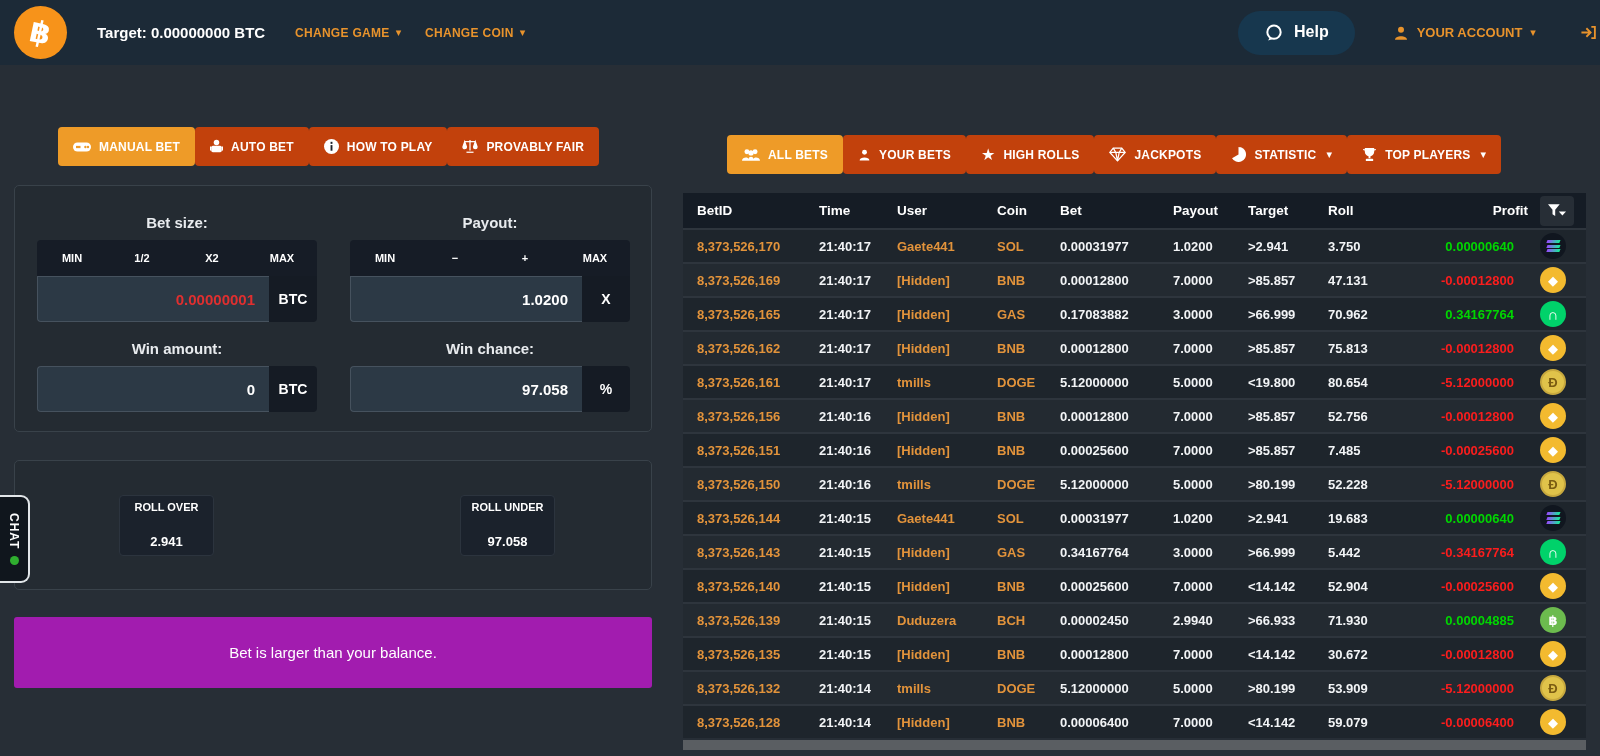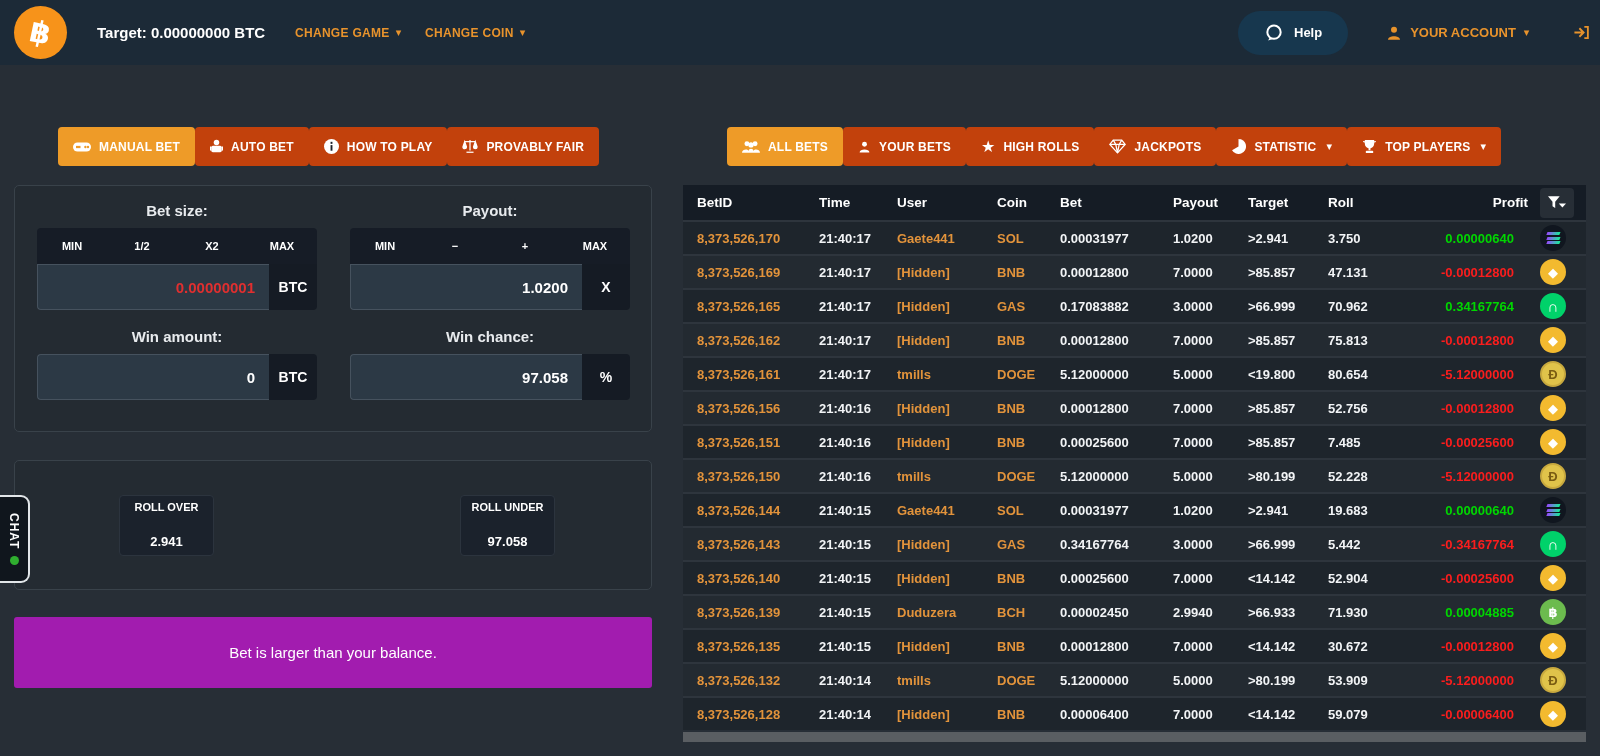--- a/index.html
+++ b/index.html
@@ -10,43 +10,43 @@
   .header { position:relative; width:1600px; height:65px; background:#1c2a37; }
   .logo-circle { position:absolute; left:14px; top:6px; width:53px; height:53px; border-radius:50%;
     background:#f7931a; display:flex; align-items:center; justify-content:center; }
   .logo-circle span { color:#fff; font-size:30px; font-weight:bold; transform:rotate(12deg); }
   .balance { position:absolute; left:97px; top:0; height:65px; display:flex; align-items:center;
     color:#ffffff; font-size:15px; font-weight:600; }
   .hdr-link { position:absolute; top:0; height:65px; display:flex; align-items:center; gap:6px;
     color:#e8932c; font-size:12px; font-weight:bold; letter-spacing:.3px; cursor:pointer; white-space:nowrap; }
   .caret { font-size:11px; line-height:1; }
   .hdr-right { position:absolute; left:1238px; top:0; height:65px; display:flex; align-items:center; }
-  .help-pill { display:flex; align-items:center; gap:10px; background:#17374e; border-radius:24px;
-    padding:12px 26px; color:#fff; font-size:13px; font-weight:bold; cursor:pointer; }
+  .help-pill { display:flex; gap:10px; background:#17374e; border-radius:24px;
+    padding:12px 26px; color:#fff; font-size:16px; font-weight:bold; cursor:pointer; }
   .acct { display:flex; align-items:center; gap:8px; margin-left:38px; color:#e8932c;
     font-size:13px; font-weight:bold; cursor:pointer; white-space:nowrap; }
   .logout { margin-left:44px; }
   .icon-svg { display:inline-block; vertical-align:middle; }
 
   
   .left-col  { position:absolute; left:14px;  top:127px; width:638px; }
-  .right-col { position:absolute; left:683px; top:127px; width:903px; }
+  .right-col { position:absolute; left:683px; top:135px; width:903px; }
 
   
   .tabs { display:flex; height:39px;margin-left:44px; }
   .tab { display:flex; align-items:center; gap:8px; padding:0 15px; background:#c2410c;
     border-radius:4px; color:#fff; font-size:12px; font-weight:bold; letter-spacing:.2px;
     cursor:pointer; white-space:nowrap; }
   .tab.active { background:#ee9b28; }
   .tab .caret { margin-left:2px; }
   .tab svg { flex:none; }
 
   
   .panel { border:1px solid #39424a; border-radius:5px; background:#242b32; }
-  .bet-panel { margin-top:19px; height:247px; padding:16px 22px; }
+  .bet-panel { margin-top:19px; height:247px; padding:28px 22px; }
   .bet-grid { display:grid; grid-template-columns:280px 280px; column-gap:33px; row-gap:18px; }
   .ctl-label { text-align:center; color:#e8ebee; font-size:15px; font-weight:600; margin-bottom:9px; }
   .btn-strip { display:grid; grid-template-columns:repeat(4,1fr); background:#161c26;
     border-radius:4px 4px 0 0; height:36px; }
   .strip-btn { color:#fff; font-size:11px; font-weight:bold; display:flex; align-items:center;
     justify-content:center; cursor:pointer; }
   .input-row { display:flex; height:46px; }
   .input-row input { flex:1; min-width:0; background:#2c3945; border:1px solid #46525e; border-right:none;
     color:#fff; font-size:15px; font-weight:bold; text-align:right; padding:0 14px; outline:none;
     font-family:"Liberation Sans","DejaVu Sans",sans-serif; border-radius:0 0 0 4px; }

